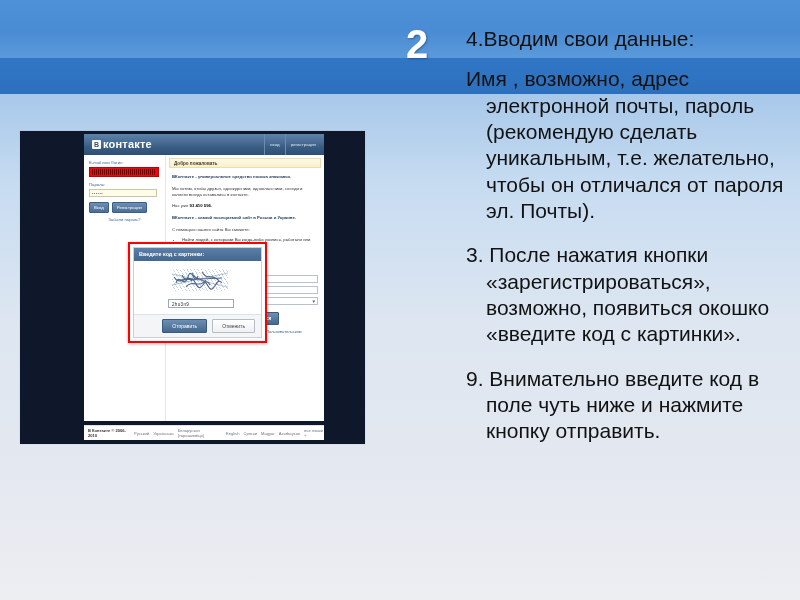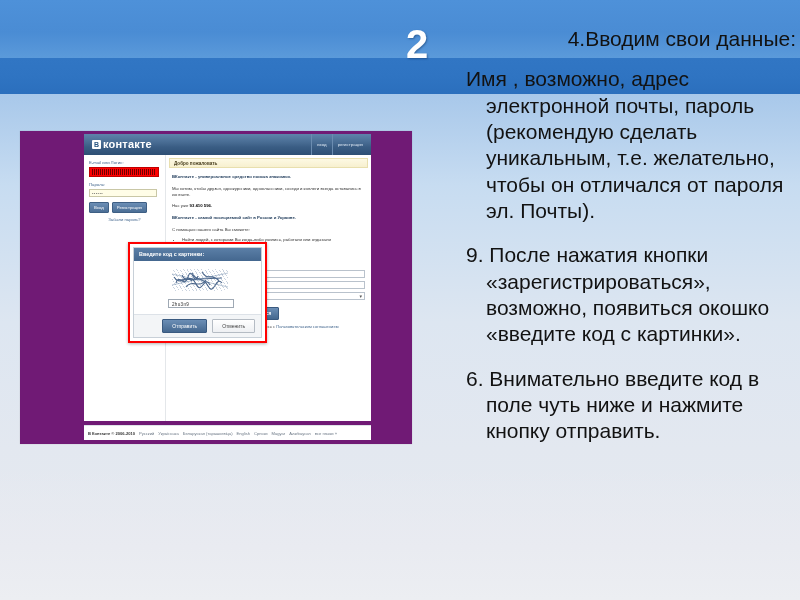--- a/index.html
+++ b/index.html
@@ -55,30 +55,30 @@
   }
   .para {
     color: #121212;
     font-size: 21px;
     line-height: 1.255;
     margin: 0 0 11px 0;
     text-indent: -20px;
     padding-left: 20px;
     word-spacing: 0px;
   }
-  .para.p1 { margin-bottom: 14px; text-align: right; }
+  .para.p1 { margin-bottom: 14px; }
   .para.p2 { margin-bottom: 18px; }
   .para.p3 { margin-bottom: 18px; }
 
   
   #vk-shot {
     position: absolute;
     left: 20px; top: 131px;
-    width: 392px; height: 313px;
-    background: #701a75;
+    width: 345px; height: 313px;
+    background: #0f172a;
     box-shadow: 0 0 1px rgba(0,0,0,0.22);
     overflow: hidden;
     font-size: 4px;
     color: #2b2b2b;
   }
   
   .vk-topbar {
     position: absolute; left: 64px; top: 3px; right: 41px; height: 21px;
     background: linear-gradient(to bottom, #5a7fa8 0%, #45688f 35%, #2e5party 36%, #3c5f87 60%, #2f5176 100%);
     background: linear-gradient(to bottom, #5e83ab 0%, #486c93 40%, #3a5d84 62%, #2e4f74 100%);
@@ -240,22 +240,22 @@
   <div class="bg-top"></div>
   <div class="bg-band"></div>
   <div class="bg-bottom"></div>
   <div class="bg-bottom-fade"></div>
 
   <div id="slide-number">2</div>
 
   <div id="text-column">
     <p class="para p1">4.Вводим свои данные:</p>
     <p class="para p2">Имя , возможно, адрес электронной почты, пароль (рекомендую сделать уникальным, т.е. желательно, чтобы он отличался от пароля  эл. Почты).</p>
-    <p class="para p3">9. После нажатия кнопки «зарегистрироваться», возможно, появиться окошко «введите код с картинки».</p>
-    <p class="para p4">6. Внимательно введите код в поле чуть ниже и нажмите кнопку отправить.</p>
+    <p class="para p3">3. После нажатия кнопки «зарегистрироваться», возможно, появиться окошко «введите код с картинки».</p>
+    <p class="para p4">9. Внимательно введите код в поле чуть ниже и нажмите кнопку отправить.</p>
   </div>
 
   <div id="vk-shot">
 
     <div class="vk-topbar">
       <div class="vk-logo">
         <span class="vk-logo-badge">В</span>
         <span class="vk-logo-word">контакте</span>
       </div>
       <div class="vk-topnav">

